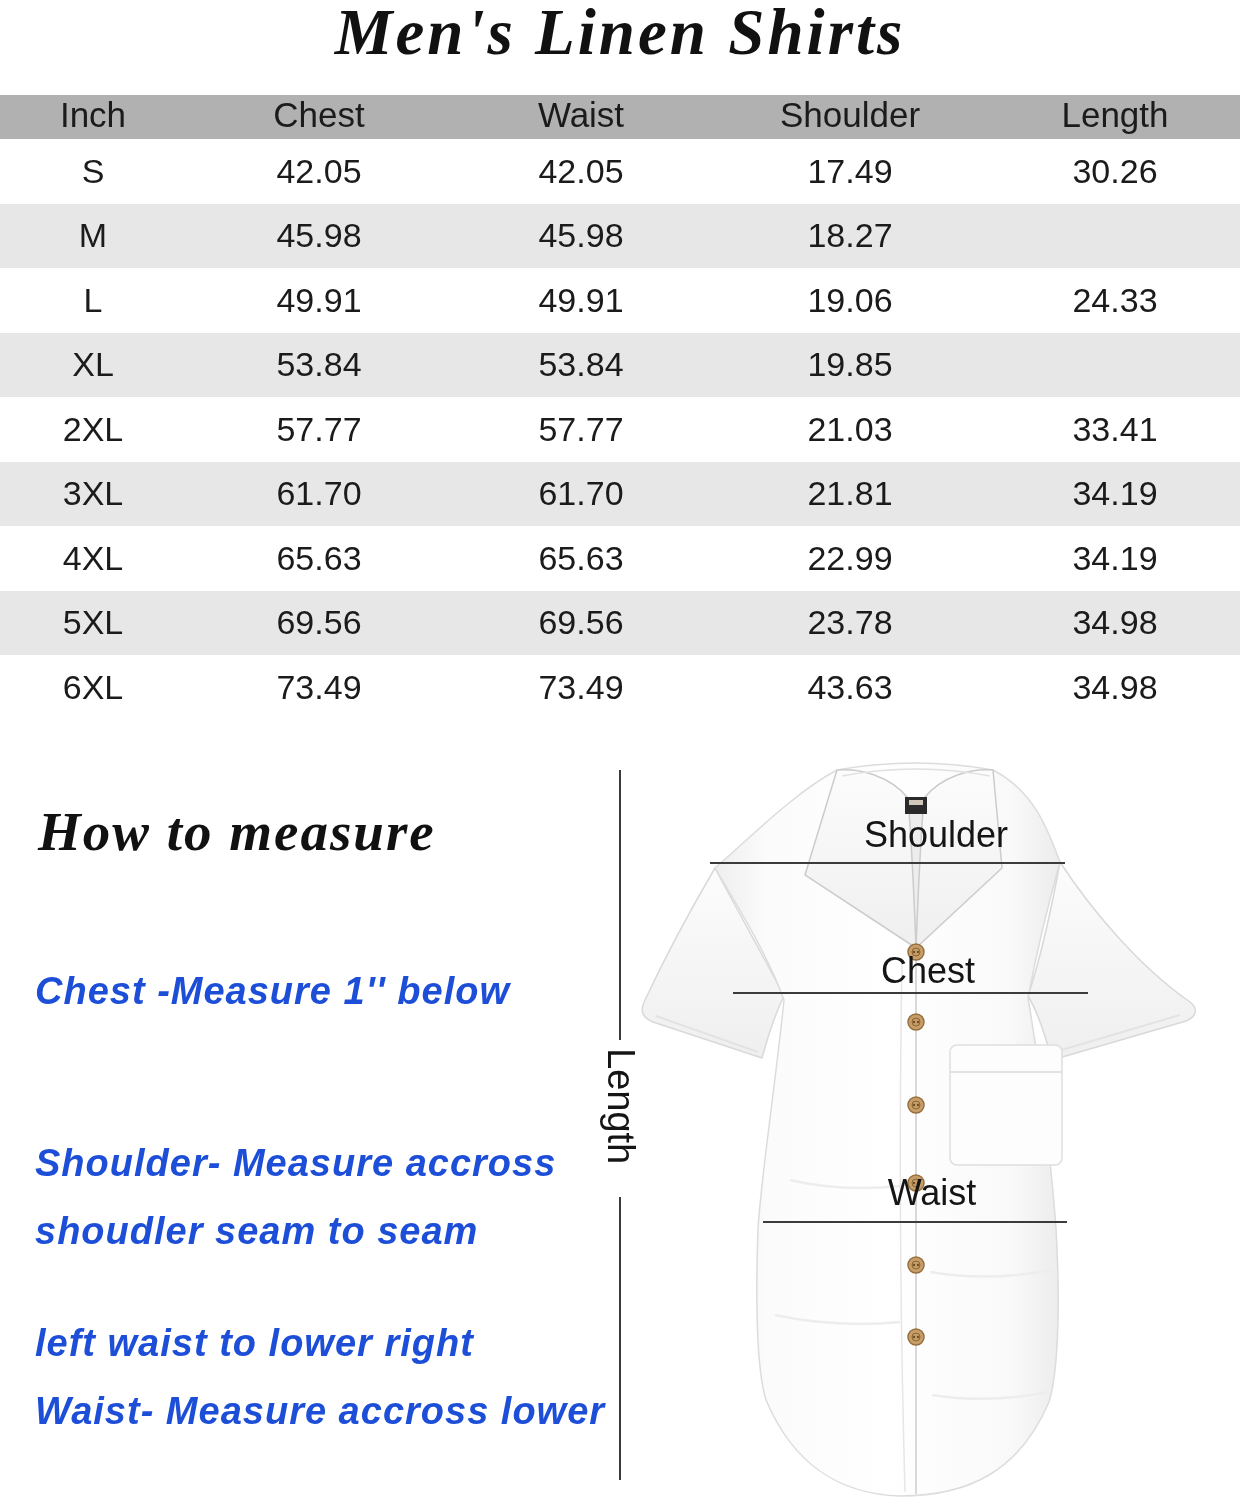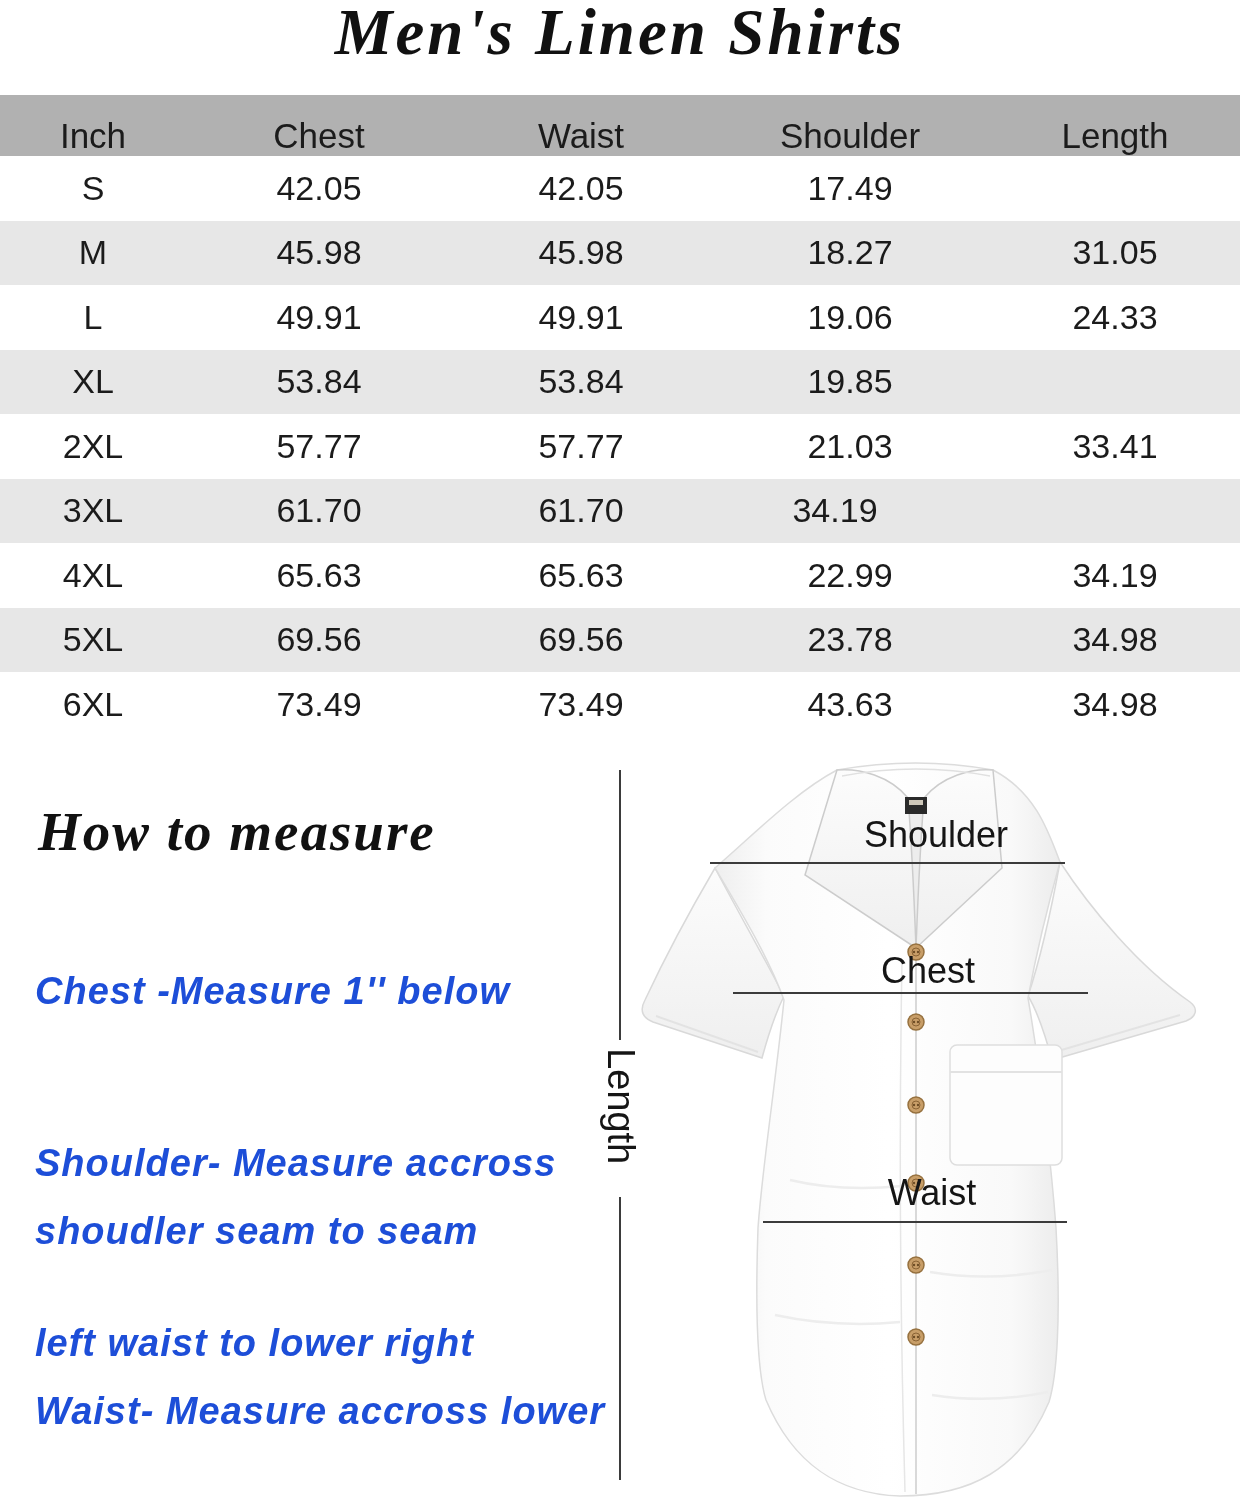--- a/index.html
+++ b/index.html
@@ -6,21 +6,21 @@
   body{
     width:1240px;height:1500px;position:relative;background:#ffffff;
     font-family:"Liberation Sans",sans-serif;color:#1b1b1b;overflow:hidden;
   }
   .page-title{
     position:absolute;top:-6px;left:0;width:100%;text-align:center;
     font-family:"Liberation Serif",serif;font-style:italic;font-weight:bold;
     font-size:65px;line-height:76px;letter-spacing:3px;color:#111;
   }
   .size-table{position:absolute;top:95px;left:0;width:1240px;}
-  .thead{display:flex;height:61px;align-items:flex-end;background:#b1b1b1;font-size:35px;}
+  .thead{display:flex;height:44px;align-items:flex-start;background:#b1b1b1;font-size:35px;}
   .trow{display:flex;height:64.5px;align-items:center;font-size:34px;background:#ffffff;}
   .trow:nth-child(even){background:#e7e7e7;}
   .cell{text-align:center;}
   .c0{width:186px}.c1{width:266px}.c2{width:258px}.c3{width:280px}.c4{width:250px}
 
   .howto-heading{
     position:absolute;left:38px;top:800px;
     font-family:"Liberation Serif",serif;font-style:italic;font-weight:bold;
     font-size:55px;letter-spacing:2px;color:#111;
   }
@@ -57,27 +57,27 @@
     <div class="cell c2">Waist</div>
     <div class="cell c3">Shoulder</div>
     <div class="cell c4">Length</div>
   </div>
   <div>
       <div class="trow">
         <div class="cell c0">S</div>
         <div class="cell c1">42.05</div>
         <div class="cell c2">42.05</div>
         <div class="cell c3">17.49</div>
+        <div class="cell c4">30.26</div>
       </div>
       <div class="trow">
         <div class="cell c0">M</div>
         <div class="cell c1">45.98</div>
         <div class="cell c2">45.98</div>
         <div class="cell c3">18.27</div>
-        <div class="cell c4">31.05</div>
       </div>
       <div class="trow">
         <div class="cell c0">L</div>
         <div class="cell c1">49.91</div>
         <div class="cell c2">49.91</div>
         <div class="cell c3">19.06</div>
         <div class="cell c4">24.33</div>
       </div>
       <div class="trow">
         <div class="cell c0">XL</div>
@@ -89,20 +89,21 @@
         <div class="cell c0">2XL</div>
         <div class="cell c1">57.77</div>
         <div class="cell c2">57.77</div>
         <div class="cell c3">21.03</div>
         <div class="cell c4">33.41</div>
       </div>
       <div class="trow">
         <div class="cell c0">3XL</div>
         <div class="cell c1">61.70</div>
         <div class="cell c2">61.70</div>
+        <div class="cell c3">21.81</div>
         <div class="cell c4">34.19</div>
       </div>
       <div class="trow">
         <div class="cell c0">4XL</div>
         <div class="cell c1">65.63</div>
         <div class="cell c2">65.63</div>
         <div class="cell c3">22.99</div>
         <div class="cell c4">34.19</div>
       </div>
       <div class="trow">

